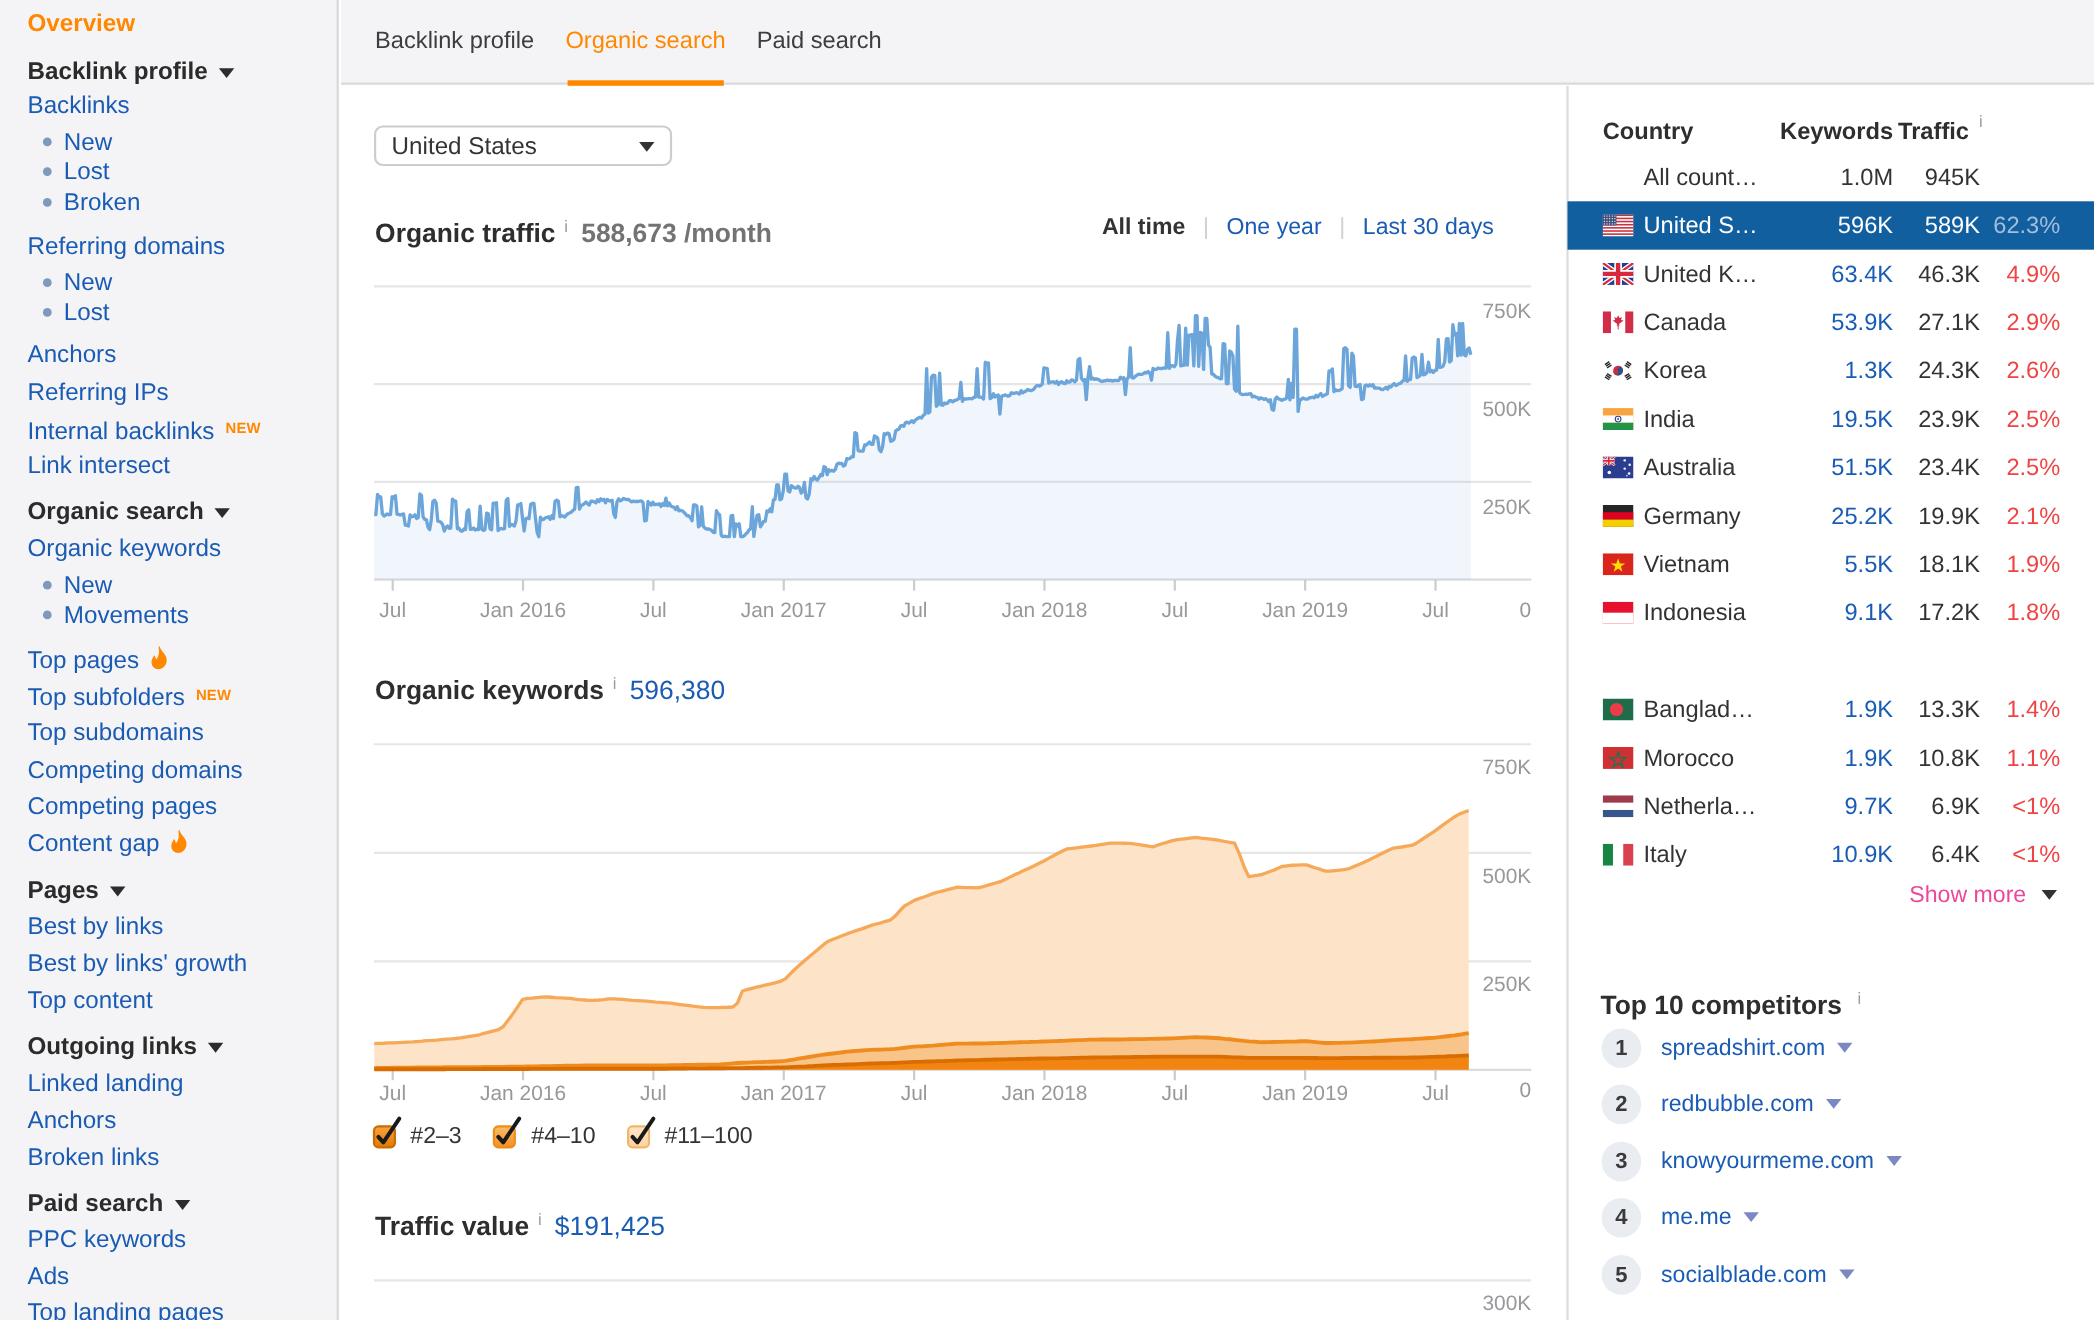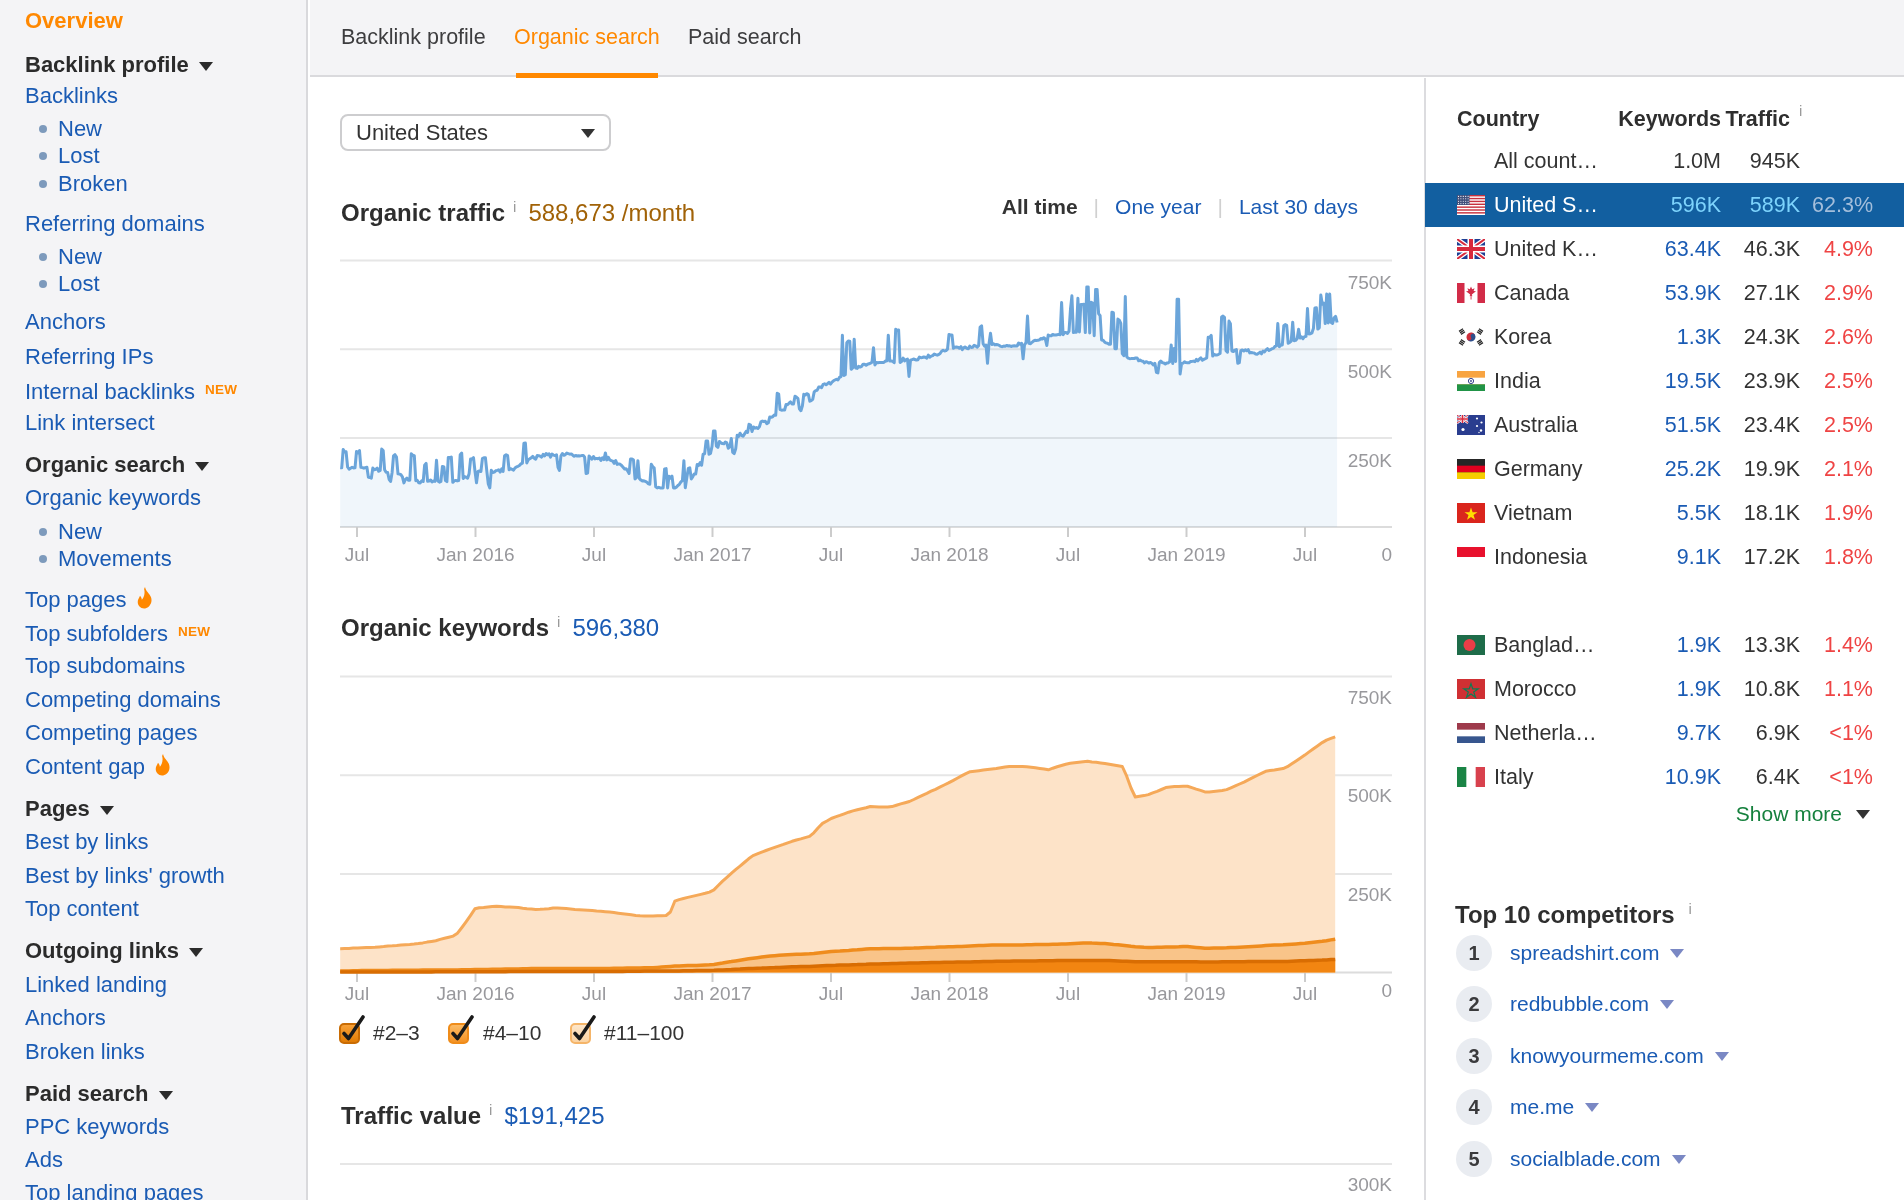--- a/index.html
+++ b/index.html
@@ -25,21 +25,21 @@
 .tab { position:absolute; top:20px; height:34px; line-height:34px; font-size:21.5px; color:#3d3d3f; white-space:nowrap; }
 #tabu { position:absolute; left:206px; top:73px; width:142px; height:5px; background:#ff8800; }
 
 #dd { position:absolute; left:340px; top:114px; width:271px; height:37px; background:#fff;
   border:2px solid #cdcdcf; border-radius:8px; }
 #dd .t { position:absolute; left:14px; top:0; line-height:33px; font-size:22px; color:#333; }
 #dd .c { position:absolute; right:14px; top:13px; width:0; height:0;
   border-left:7px solid transparent; border-right:7px solid transparent; border-top:9px solid #333; }
 
 .h1 { position:absolute; height:34px; line-height:34px; font-size:24px; font-weight:bold; color:#2e2e2e; white-space:nowrap; }
-.ival { font-weight:normal; color:#a16207; }
+.ival { font-weight:bold; color:#737373; }
 .ilink { font-weight:normal; color:#1a5bb4; }
 .info { font-weight:normal; font-size:15px; color:#9a9a9a; vertical-align:9px; margin:0 12px 0 8px; }
 #timesel { position:absolute; right:546px; top:190px; height:34px; line-height:34px; font-size:21px;
   color:#333; white-space:nowrap; }
 #timesel .sep { color:#d0d0d0; margin:0 16px; }
 #timesel .bl { color:#1a5bb4; }
 
 svg text.axl { font-size:19px; fill:#98989c; font-family:"Liberation Sans", sans-serif; }
 .cbl { position:absolute; top:1016px; height:34px; line-height:34px; font-size:21px; color:#333; }
 
@@ -48,27 +48,27 @@
 .crow .cflag { position:absolute; left:32px; top:12px; }
 .crow .cflag svg { display:block; }
 .crow .cname { position:absolute; left:69px; top:0; line-height:44px; }
 .crow .kw, .crow .kwp, .crow .ctr, .crow .cpct { position:absolute; top:0; line-height:44px; text-align:right; }
 .crow .kw { color:#1a5bb4; }
 .crow .kwp { color:#333; }
 .crow .kw, .crow .kwp { left:130px; width:166px; }
 .crow .ctr { left:255px; width:120px; }
 .crow .cpct { left:370px; width:78px; color:#ef4444; }
 .crow.sel { background:#125fa0; color:#fff; }
-.crow.sel .kwp, .crow.sel .ctr { color:#7dd3fc; }
+.crow.sel .kwp, .crow.sel .ctr { color:#ffffff; }
 .crow.sel .cpct { color:#a3bedb; }
 .chead { position:absolute; left:1425px; top:97px; width:479px; height:44px; font-weight:bold;
   font-size:21.5px; color:#2e2e2e; }
 .chead span { position:absolute; line-height:44px; }
 #showmore { position:absolute; left:1700px; top:797px; width:170px; text-align:right; font-size:21px;
-  color:#15803d; white-space:nowrap; line-height:34px; }
+  color:#ec4899; white-space:nowrap; line-height:34px; }
 #showmore .caret { border-top-color:#333; margin-left:14px; border-left-width:7px; border-right-width:7px; border-top-width:9px; vertical-align:2px; }
 .comp { position:absolute; left:1425px; width:479px; height:50px; }
 .badge { position:absolute; left:31px; top:7px; width:36px; height:36px; border-radius:50%;
   background:#e9ecf1; color:#3a3a3c; font-size:20px; font-weight:bold; text-align:center; line-height:36px; }
 .clink { position:absolute; left:85px; top:0; line-height:50px; font-size:21px; color:#1a5bb4; }
 .comp .clink:after { content:""; display:inline-block; width:0; height:0; margin-left:11px;
   border-left:7px solid transparent; border-right:7px solid transparent; border-top:9px solid #7a88c4;
   vertical-align:2px; }
 </style></head>
 <body>

